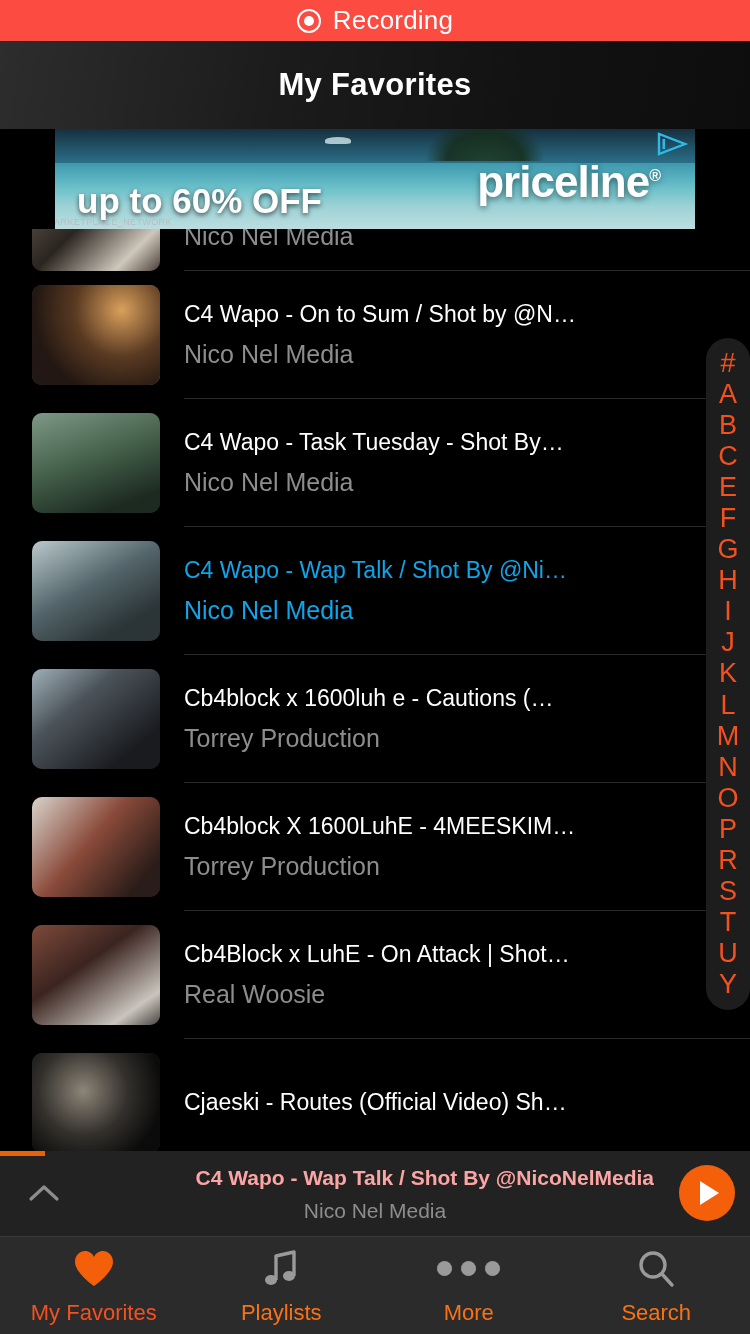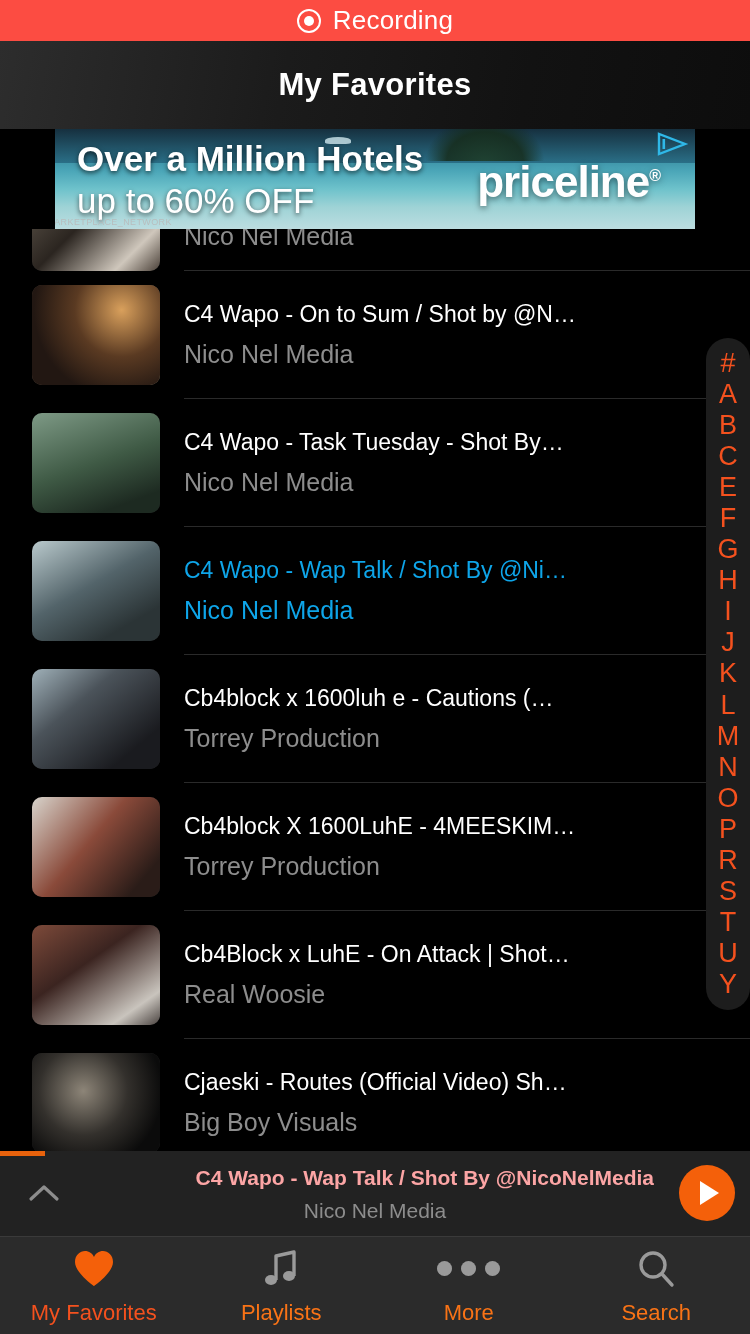--- a/index.html
+++ b/index.html
@@ -37,21 +37,21 @@
     background:linear-gradient(180deg,#1c3f52 0%,#2f7f96 20%,#4ba6b8 42%,#6ec2cb 60%,#9ed3d6 78%,#bcdde0 100%);
   }
   .ad .sky{ position:absolute; left:0; top:0; width:100%; height:34%;
             background:linear-gradient(180deg,#16303f,#2a6f87); }
   .ad .palm{ position:absolute; right:150px; top:-14px; width:120px; height:46px;
              background:radial-gradient(ellipse at 50% 100%,#1d3a24 0%,#162c1b 45%,transparent 70%); opacity:.85;}
   .ad .boat{ position:absolute; left:270px; top:8px; width:26px; height:7px; background:#cfe7ee;
              border-radius:50% 50% 20% 20%; opacity:.8;}
   .ad-line1{ position:absolute; left:22px; top:10px; color:#fff; font-size:35px; font-weight:bold;
              text-shadow:0 2px 5px rgba(0,0,0,.65); white-space:nowrap; }
-  .ad-line2{ position:absolute; left:22px; top:52px; color:#fff; font-size:35px; font-weight:normal;
+  .ad-line2{ position:absolute; left:22px; top:52px; color:#fff; font-size:35px; font-weight:bold;
              text-shadow:0 2px 5px rgba(0,0,0,.65); white-space:nowrap; }
   .ad-brand{ position:absolute; right:35px; top:28px; color:#fff; font-size:44px; font-weight:bold;
              letter-spacing:-1px; text-shadow:0 2px 6px rgba(0,0,0,.5); }
   .ad-brand sup{ font-size:16px; vertical-align:super; }
   .adchoices{ position:absolute; right:6px; top:2px; width:34px; height:26px; }
   .ad-network{ position:absolute; left:-55px; bottom:2px; color:#b9b9b9; font-size:9px;
                letter-spacing:.4px; white-space:nowrap; opacity:.85; }
 
   
   .list{ position:absolute; left:0; top:229px; width:750px; height:922px; overflow:hidden; }
@@ -127,21 +127,20 @@
   </div>
 
   <div class="title-bar">
     <span class="t">My Favorites</span>
   </div>
 
   <div class="ad">
     <div class="sky"></div>
     <div class="palm"></div>
     <div class="boat"></div>
-    <div class="ad-line1">Over a Million Hotels</div>
     <div class="ad-line2">up to 60% OFF</div>
     <div class="ad-brand"><span>priceline</span><sup>®</sup></div>
     <svg class="adchoices" viewBox="0 0 34 26">
       <path d="M4 3 L4 23 L30 13 Z" fill="none" stroke="#2fb8e8" stroke-width="2.4"></path>
       <rect x="7.5" y="8" width="2.6" height="10" fill="#2fb8e8"></rect>
     </svg>
     <div class="ad-network">AMAZON_MARKETPLACE_NETWORK</div>
   </div>
 
   <div class="list">
@@ -221,21 +220,20 @@
       </div>
       <div class="divider"></div>
     </div>
 
     <div class="row">
       <div class="thumb">
         <div class="g" style="background:radial-gradient(circle at 40% 38%,#8d8578,#33302c 45%,#0b0b0b 80%)"></div>
       </div>
       <div class="txt">
         <div class="t-title">Cjaeski - Routes (Official Video) Sh…</div>
-        <div class="t-sub">Big Boy Visuals</div>
       </div>
     </div>
 
   </div>
 
   <div class="index">
       <span style="color: rgb(244, 81, 30);">#</span>
       <span style="color: rgb(244, 81, 30);">A</span>
       <span style="color: rgb(244, 81, 30);">B</span>
       <span style="color: rgb(244, 81, 30);">C</span>

